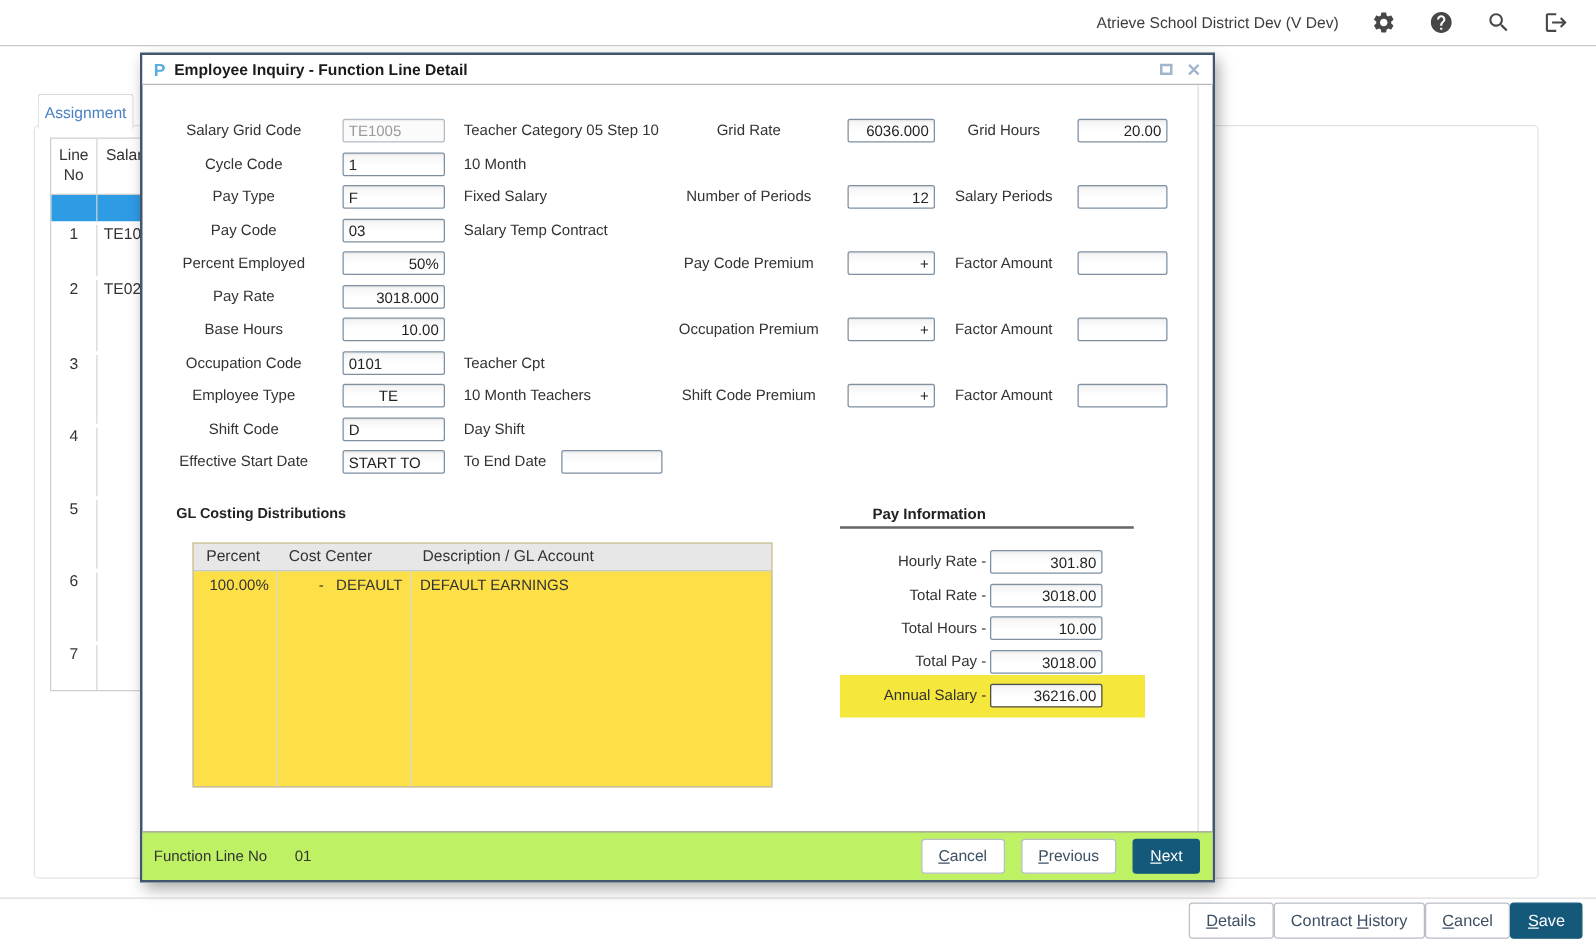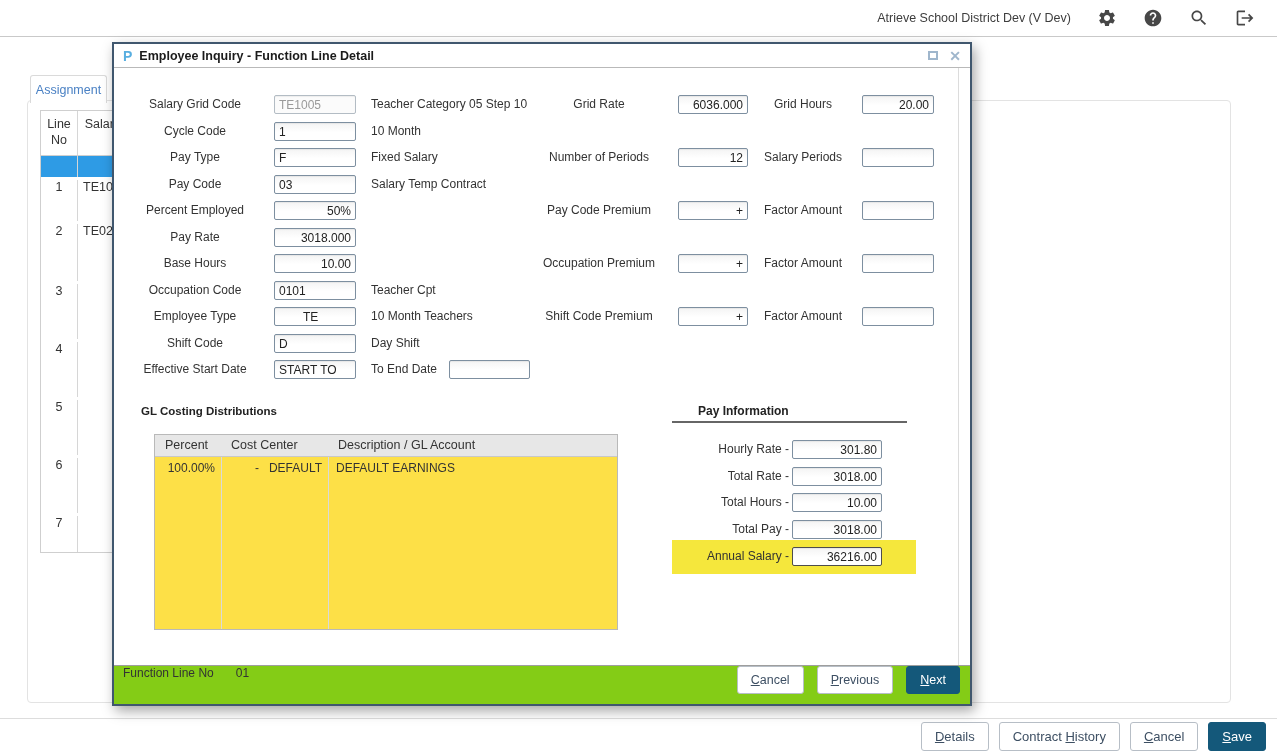--- a/index.html
+++ b/index.html
@@ -51,31 +51,31 @@
   .gl-vline { position:absolute; top:0; width:1px; height:100%; background:#d9d9d9; }
   .gl-cell { position:absolute; top:26px; font-size:12px; color:#333; }
 
   
   .pi-heading { position:absolute; left:564px; top:360px; font-size:12px; font-weight:bold; color:#222;padding-left:20px; }
   .pi-rule { position:absolute; left:558px; top:377px; width:235px; border-top:2px solid #666; }
   .pi-highlight { position:absolute; left:558px; top:496px; width:244px; height:34px; background:#f5e73c; }
   .prow-lbl { position:absolute; width:200px; text-align:right; font-size:12px; color:#333; line-height:19px; }
   
   
-  .m-footer { position:absolute; left:0; top:621px; width:856px; height:39px; border-top:1px solid #9e9e9e; background:#84cc16; display:flex; align-items:flex-start; }
+  .m-footer { position:absolute; left:0; top:621px; width:856px; height:39px; border-top:1px solid #9e9e9e; background:#bef264; display:flex; align-items:center; }
   .mf-label { font-size:12px; color:#333; margin-left:9px; }
   .mf-no { font-size:12px; color:#333; margin-left:22px; }
   .mf-buttons { margin-left:auto; display:flex; gap:13px; padding-right:10px; }
   .btn { height:28px; border:1px solid #b7bec6; border-radius:3px; background:#fff; color:#3d4f63; font-size:12.5px; font-family:"Liberation Sans",sans-serif; padding:0 13px; cursor:pointer; white-space:nowrap; }
   .btn .u { text-decoration:underline; }
   .btn.primary { background:#14587a; border-color:#14587a; color:#fff; }
 
   
   .page-divider { position:absolute; left:0; top:718px; width:1277px; height:1px; background:#dddddd; }
-  .page-footer { position:absolute; left:0; top:722px; width:1277px; display:flex; justify-content:flex-end; gap:10px; padding-right:11px; }
+  .page-footer { position:absolute; left:0; top:722px; width:1277px; display:flex; justify-content:flex-end; gap:0; padding-right:11px; }
   .btn.lg { height:29px; font-size:13px; }
 </style>
 </head>
 <body>
 
 <div class="app-header">
   <div class="header-right">
     <span class="env-label">Atrieve School District Dev (V Dev)</span>
     <svg class="hicon" viewBox="0 0 24 24">
         <path d="M19.14 12.94c.04-.3.06-.61.06-.94 0-.32-.02-.64-.07-.94l2.03-1.58c.18-.14.23-.41.12-.61l-1.92-3.32c-.12-.22-.37-.29-.59-.22l-2.39.96c-.5-.38-1.03-.7-1.62-.94l-.36-2.54c-.04-.24-.24-.41-.48-.41h-3.84c-.24 0-.43.17-.47.41l-.36 2.54c-.59.24-1.13.57-1.62.94l-2.39-.96c-.22-.08-.47 0-.59.22L2.74 8.87c-.12.21-.08.47.12.61l2.03 1.58c-.05.3-.09.63-.09.94s.02.64.07.94l-2.03 1.58c-.18.14-.23.41-.12.61l1.92 3.32c.12.22.37.29.59.22l2.39-.96c.5.38 1.03.7 1.62.94l.36 2.54c.05.24.24.41.48.41h3.84c.24 0 .44-.17.47-.41l.36-2.54c.59-.24 1.13-.56 1.62-.94l2.39.96c.22.08.47 0 .59-.22l1.92-3.32c.12-.22.07-.47-.12-.61l-2.01-1.58zM12 15.6c-1.98 0-3.6-1.62-3.6-3.6s1.62-3.6 3.6-3.6 3.6 1.62 3.6 3.6-1.62 3.6-3.6 3.6z"></path>

